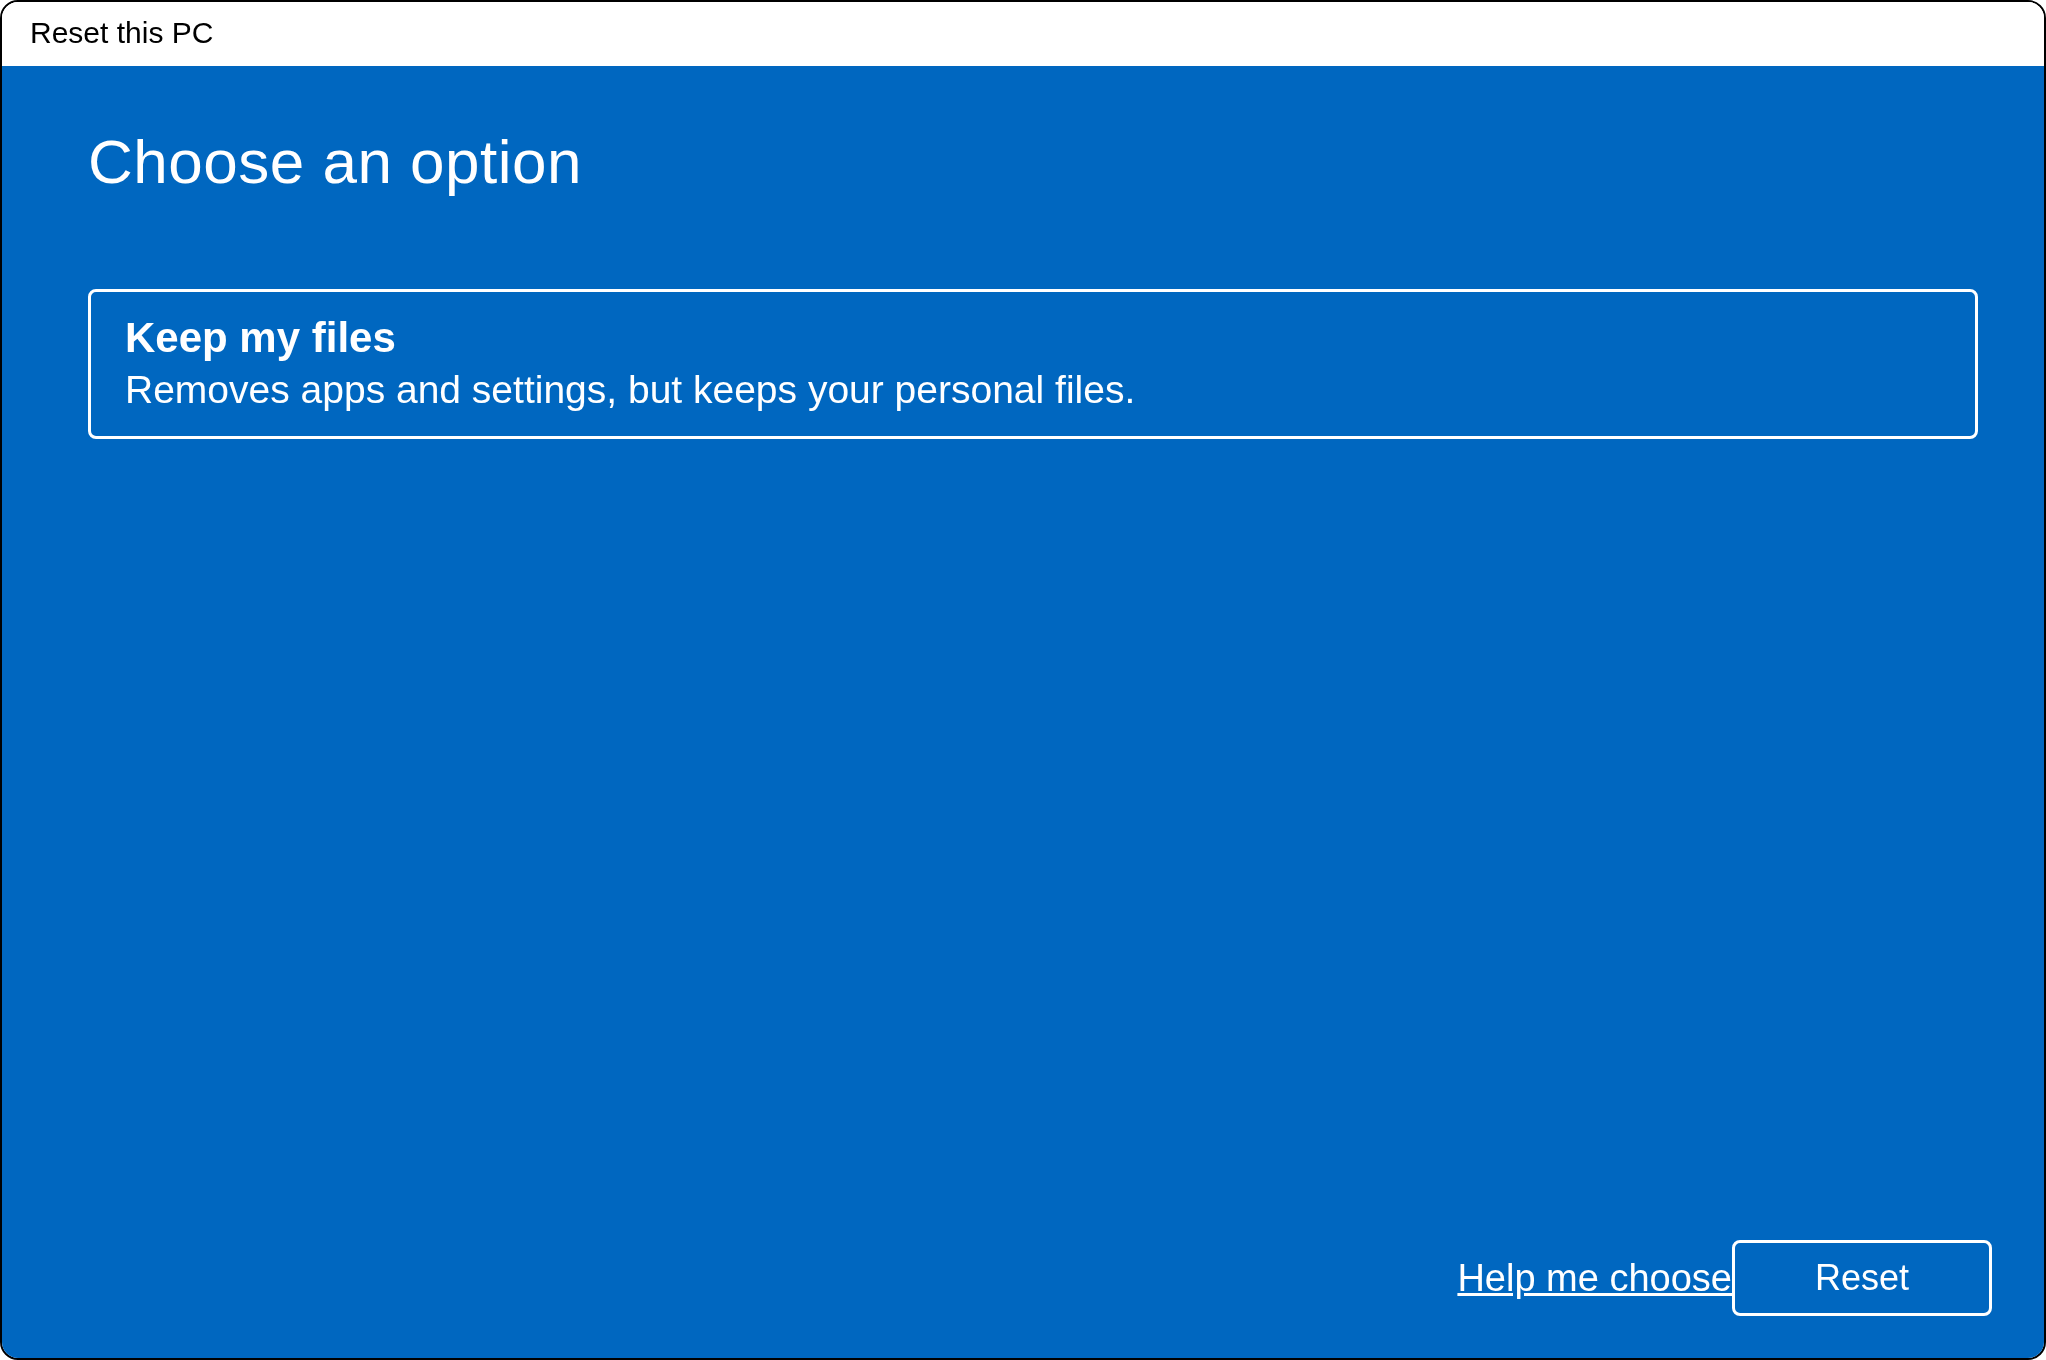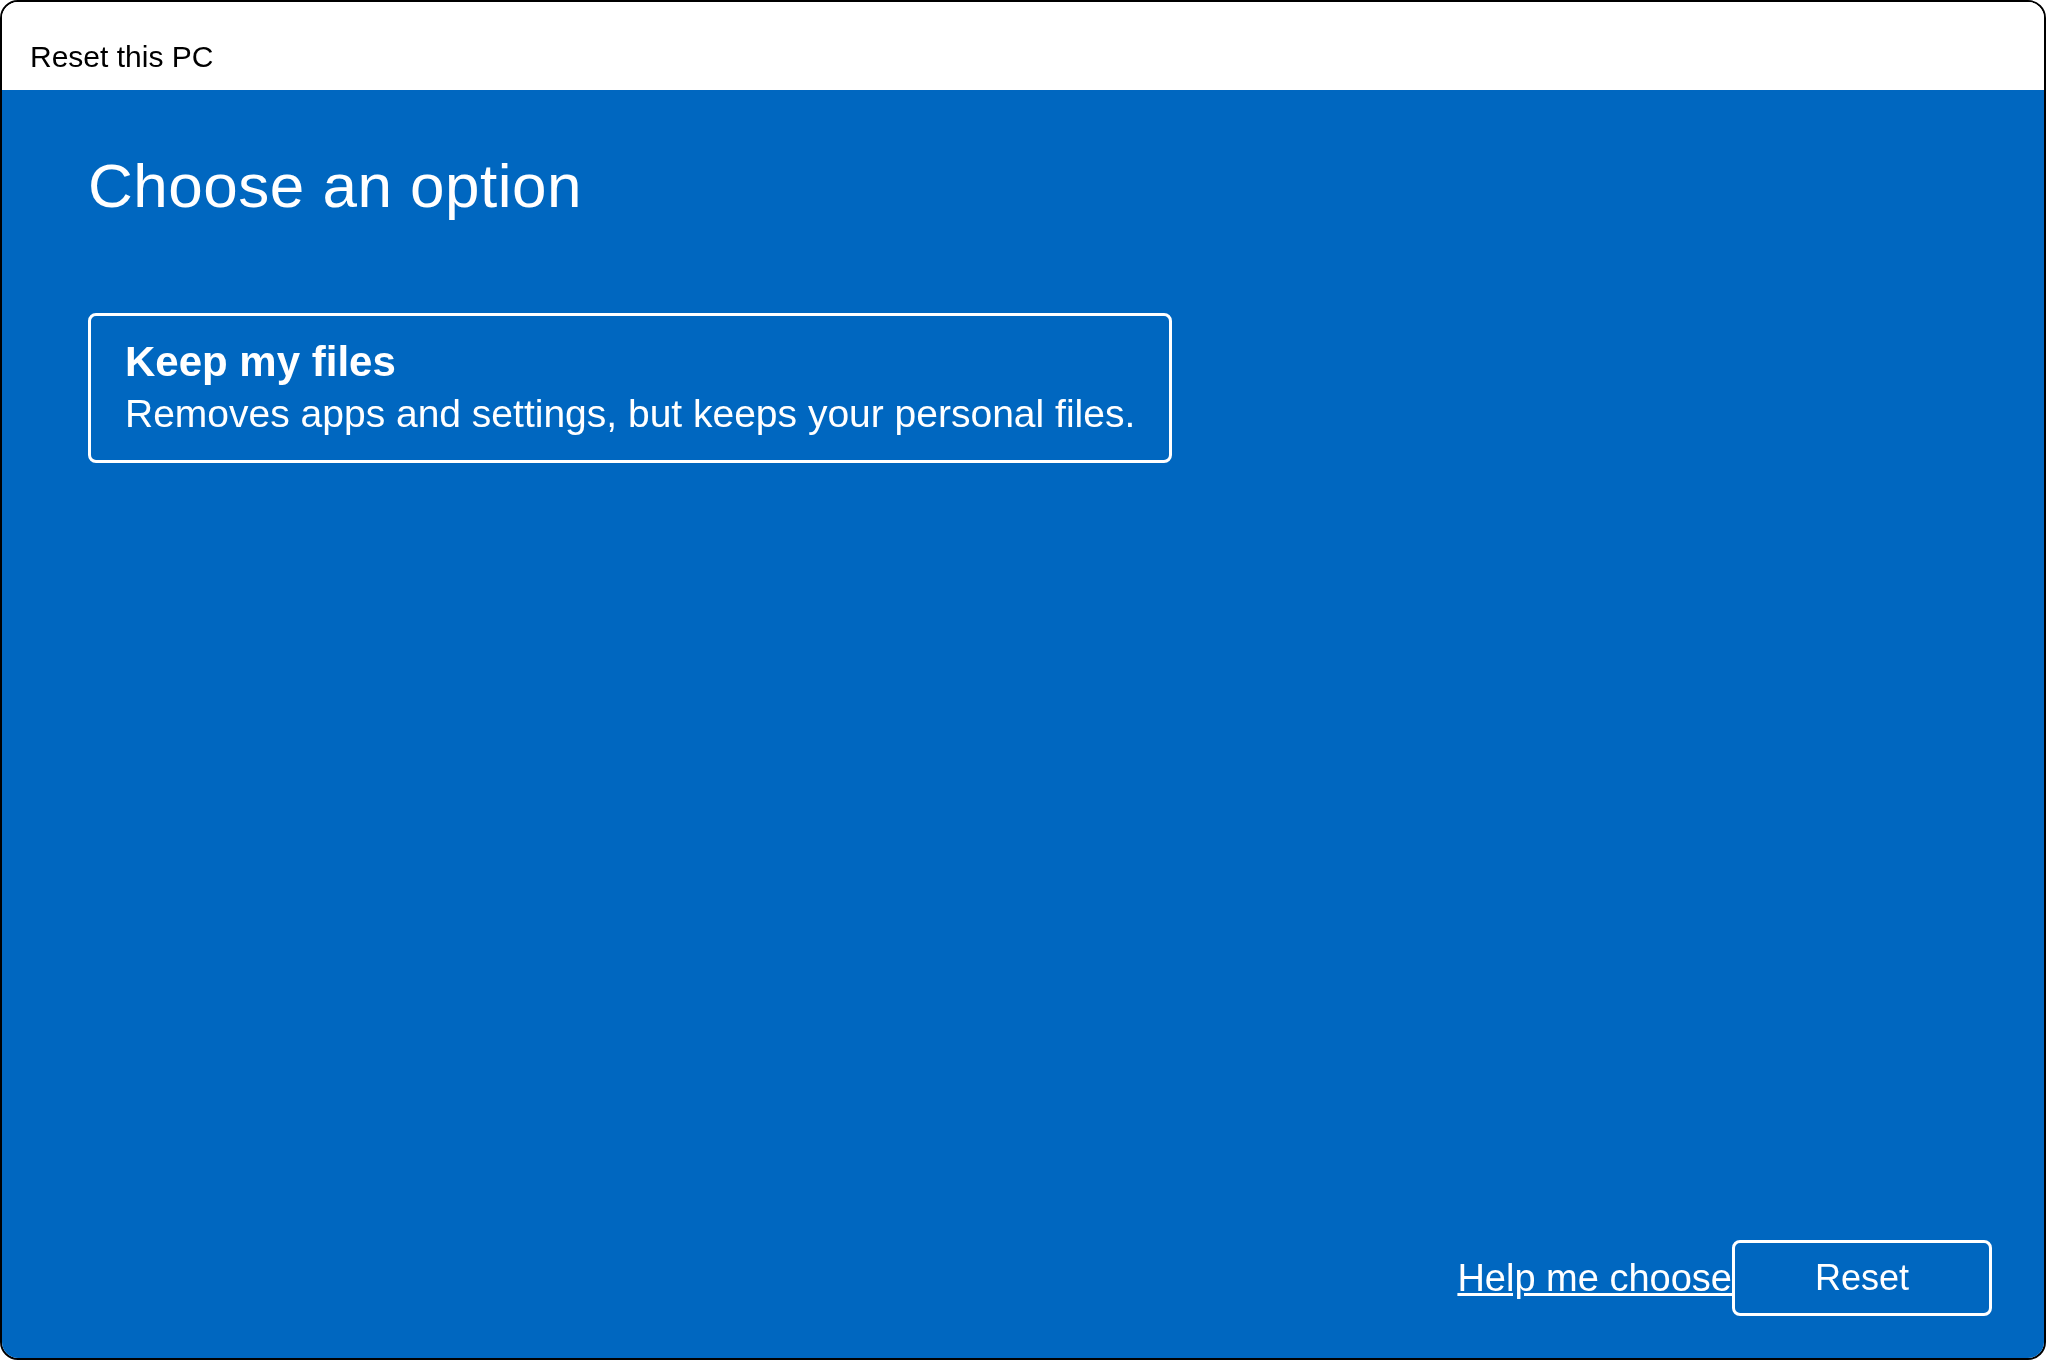--- a/index.html
+++ b/index.html
@@ -24,40 +24,39 @@
       flex-direction: column;
       background: #ffffff;
     }
     .titlebar {
       background: #ffffff;
       padding: 14px 28px 16px 28px;
     }
     .titlebar-text {
       font-size: 30px;
       color: #000;
-      margin-top: 24px;
     }
     .content {
       flex: 1;
       background: #0067c0;
       display: flex;
       flex-direction: column;
       padding: 60px 66px 40px 86px;
       position: relative;
     }
     .heading {
       color: #ffffff;
       font-size: 62px;
       font-weight: 400;
       margin-bottom: 92px;
       letter-spacing: 0.5px;
     }
     .options {
       display: flex;
-      flex-direction: row;
+      flex-direction: column;
       gap: 66px;
     }
     .option-button {
       border: 3px solid #ffffff;
       border-radius: 8px;
       padding: 22px 34px 24px 34px;
       cursor: pointer;
       color: #ffffff;
       background: transparent;
       text-align: left;

